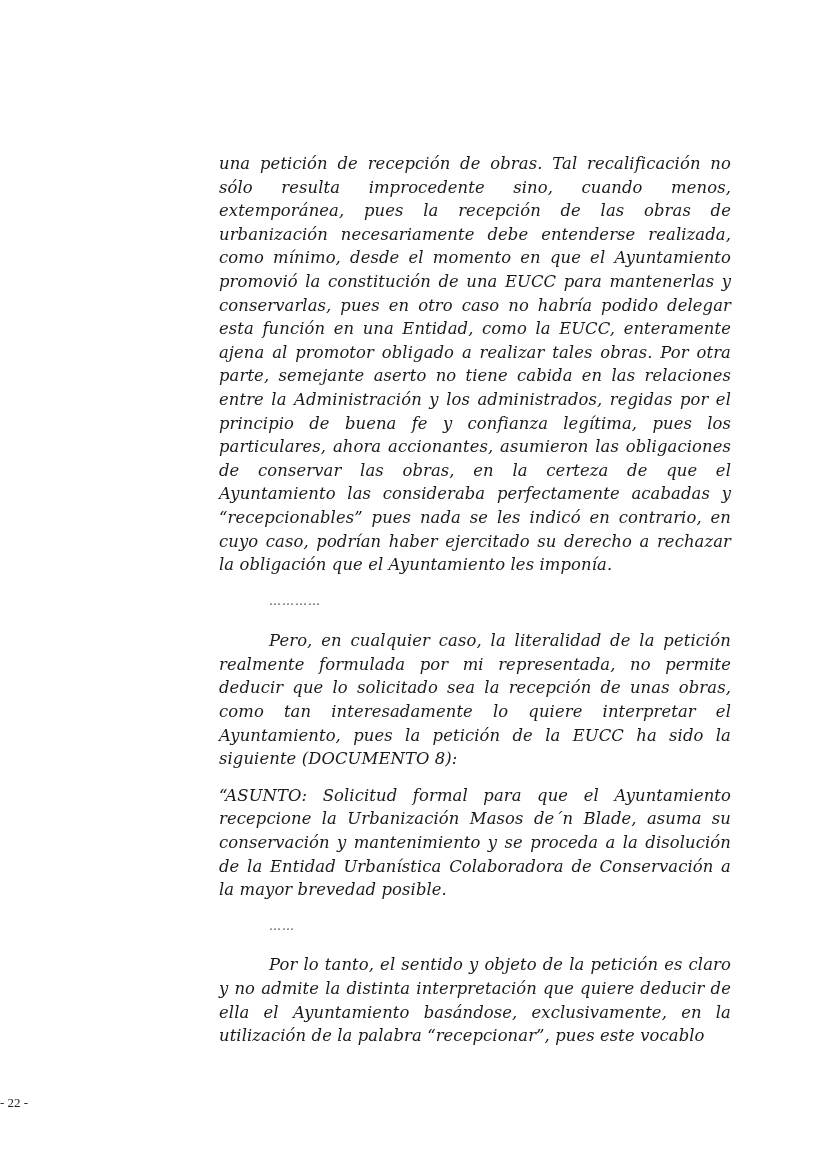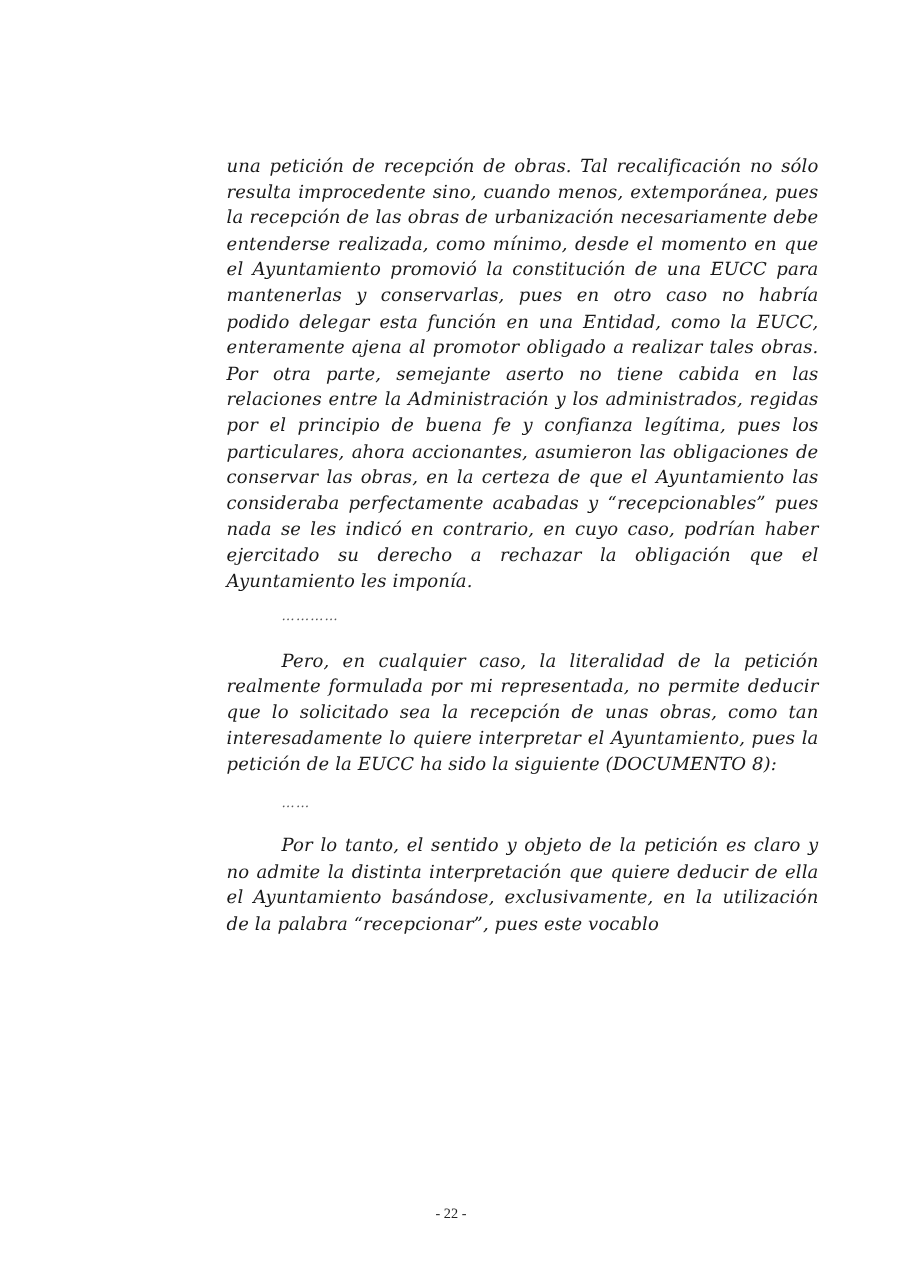--- a/index.html
+++ b/index.html
@@ -11,43 +11,43 @@
     top: 139px;
     width: 538px;
     font-family: "DejaVu Serif", serif;
     font-style: italic;
     font-size: 16.4px;
     line-height: 23.6px;
     color: #1a1a1a;
     text-align: justify;
     letter-spacing: 0.1px;
   }
-  .body-text p { margin: 0; }
+  .body-text p { margin: 13px; }
   .indent { text-indent: 50px; }
   .ellipsis { padding-left: 50px; color: #555; font-size: 12px; letter-spacing: 1px; }
   .gap-ellipsis-1 { margin-top: 9px !important; }
   .gap-after-ellipsis-1 { margin-top: 16px !important; }
   .gap-quote { margin-top: 7px !important; }
   .gap-ellipsis-2 { margin-top: 12px !important; }
   .gap-after-ellipsis-2 { margin-top: 15px !important; }
   .page-number {
     position: absolute;
     left: 0; width: 820px;
     top: 1095px;
-    text-align: center;
     font-family: "Liberation Serif", serif;
     font-size: 13px;
     color: #222;
   }
 </style>
 </head>
 <body>
 
 <div class="page">
   <div class="body-text">
     <p>una petición de recepción de obras. Tal recalificación no sólo resulta improcedente sino, cuando menos, extemporánea, pues la recepción de las obras de urbanización necesariamente debe entenderse realizada, como mínimo,  desde el momento en que el Ayuntamiento promovió la constitución de una EUCC para mantenerlas y conservarlas, pues en otro caso no habría podido delegar esta función en una Entidad, como la EUCC, enteramente ajena al promotor obligado a realizar tales obras.  Por otra parte, semejante aserto no tiene cabida en las relaciones entre la Administración y los administrados, regidas por el principio de buena fe y confianza legítima, pues  los particulares, ahora accionantes, asumieron las obligaciones de conservar las obras, en la certeza de que el Ayuntamiento las consideraba perfectamente acabadas y “recepcionables” pues nada se les indicó en contrario, en cuyo caso, podrían haber ejercitado su derecho a rechazar la obligación que el Ayuntamiento les imponía.</p>
     <p class="ellipsis gap-ellipsis-1">…………</p>
     <p class="indent gap-after-ellipsis-1">Pero, en cualquier caso, la literalidad de la petición realmente formulada por mi representada, no permite deducir que lo solicitado sea la recepción de unas obras, como tan interesadamente lo quiere interpretar el Ayuntamiento, pues la petición de la EUCC ha sido la siguiente (DOCUMENTO 8):</p>
+    <p class="gap-quote">“ASUNTO: Solicitud formal para que el Ayuntamiento recepcione la Urbanización Masos de´n Blade, asuma su conservación y mantenimiento y se proceda a la disolución de la Entidad Urbanística Colaboradora de Conservación a la mayor brevedad posible.</p>
     <p class="ellipsis gap-ellipsis-2">……</p>
     <p class="indent gap-after-ellipsis-2">Por lo tanto, el sentido y objeto de la petición es claro y no admite la distinta interpretación que quiere deducir de ella el Ayuntamiento basándose,  exclusivamente, en la utilización de la palabra “recepcionar”, pues este vocablo</p>
   </div>
   <div class="page-number">- 22 -</div>
 </div>
 
 </body></html>

